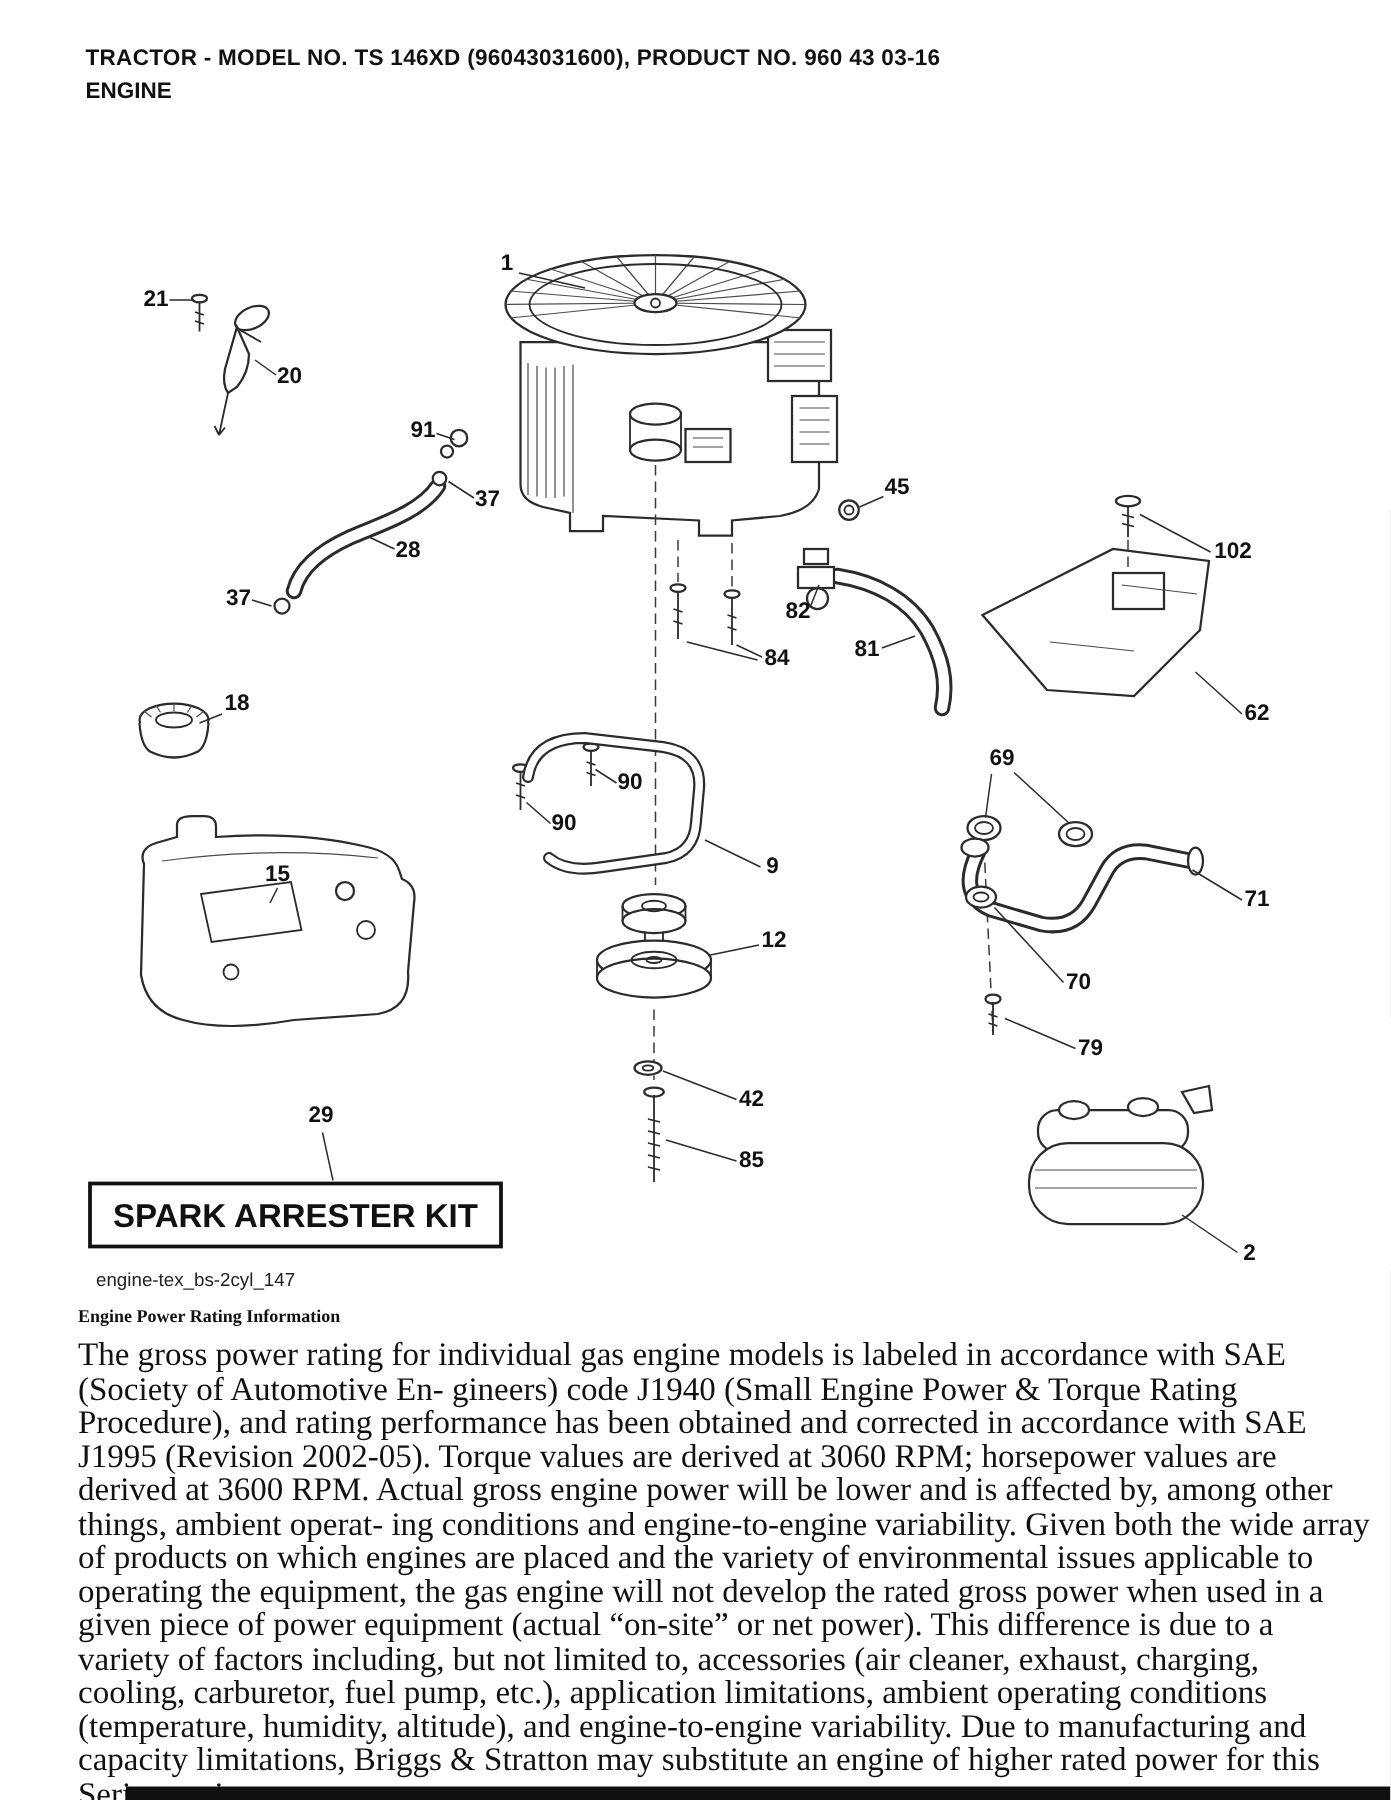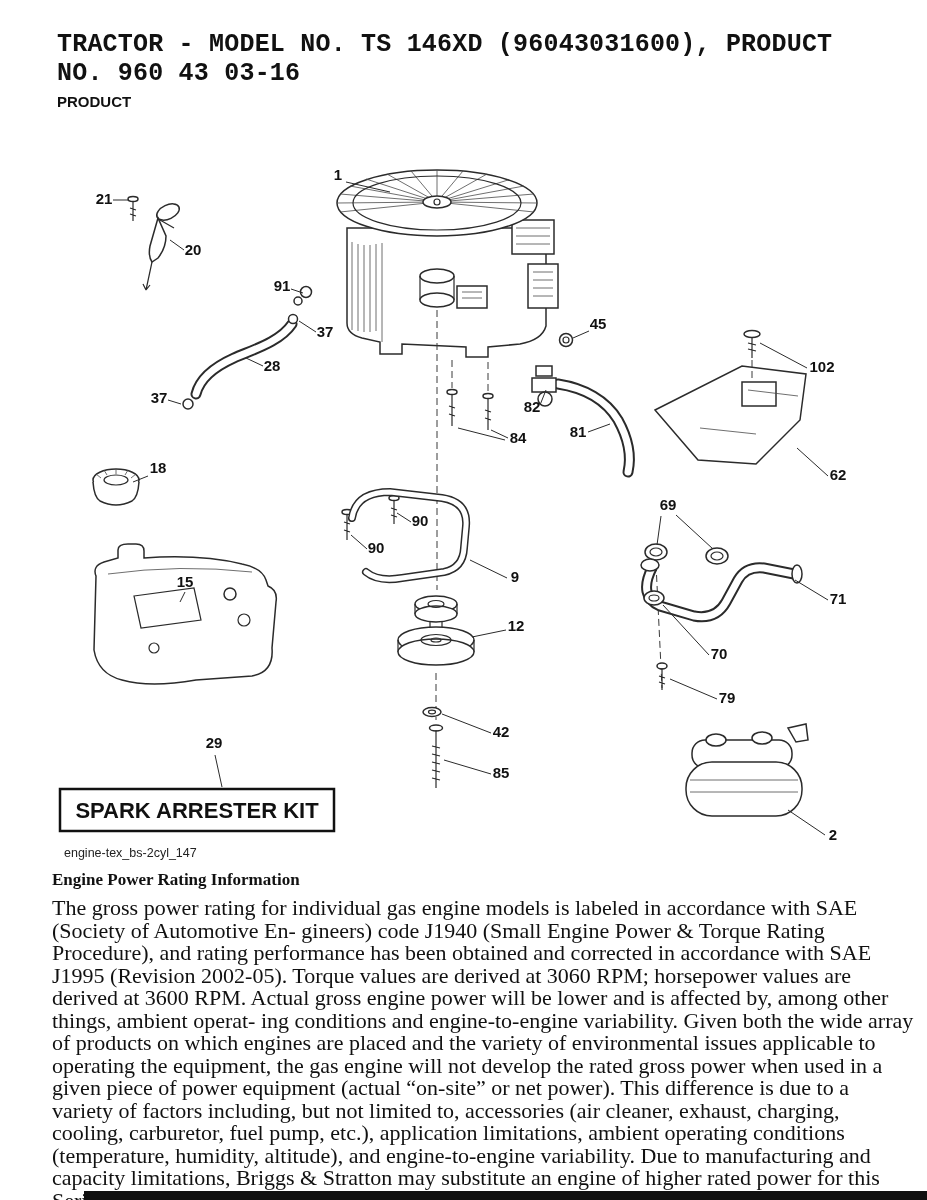--- a/index.html
+++ b/index.html
@@ -1,49 +1,49 @@
 <!DOCTYPE html>
 <html><head>
 <meta charset="utf-8">
 <style>
   html,body{margin:0;padding:0;background:#e8e8e8;}
   .page{position:relative;width:927px;height:1200px;background:#ffffff;overflow:hidden;
         font-family:"Liberation Sans",sans-serif;color:#111;margin:0 auto;}
   .header{position:absolute;left:57px;top:30px;width:830px;}
-  .title{font-size:25px;font-weight:bold;letter-spacing:.2px;font-family:Liberation Mono, monospace;}
+  .title{font-size:15px;font-weight:bold;letter-spacing:.2px;}
   .section-label{font-size:15px;font-weight:bold;margin-top:5px;}
   .diagram{position:absolute;left:0;top:128px;width:927px;height:742px;}
   .diagram svg{display:block;width:927px;height:742px;}
 
   .ol{fill:#ffffff;stroke:#2b2b2b;stroke-width:1.5;}
   .ln{fill:none;stroke:#2b2b2b;stroke-width:1.2;}
   .thin{fill:none;stroke:#4a4a4a;stroke-width:.8;}
   .leader{fill:none;stroke:#2b2b2b;stroke-width:1;}
   .dash{fill:none;stroke:#3a3a3a;stroke-width:1;stroke-dasharray:7 4;}
   .tubeO{fill:none;stroke:#2b2b2b;stroke-width:11;stroke-linecap:round;}
   .tubeI{fill:none;stroke:#ffffff;stroke-width:7;stroke-linecap:round;}
   .tubeOs{fill:none;stroke:#2b2b2b;stroke-width:8;stroke-linecap:round;}
   .tubeIs{fill:none;stroke:#ffffff;stroke-width:5;stroke-linecap:round;}
   text.callout{font-family:"Liberation Sans",sans-serif;font-size:15px;font-weight:bold;fill:#111;}
   text.kit-text{font-family:"Liberation Sans",sans-serif;font-size:22px;font-weight:bold;fill:#111;}
   text.file-text{font-family:"Liberation Sans",sans-serif;font-size:12.5px;fill:#222;}
 
   .info{position:absolute;left:52px;top:870px;width:862px;font-family:"Liberation Serif",serif;}
-  .info h2{font-size:17px;font-weight:bold;margin:0 0 7px 0;font-family:"Liberation Serif",serif;}
+  .info h2{font-size:12px;font-weight:bold;margin:0 0 7px 0;font-family:"Liberation Serif",serif;}
   .info p{font-size:22px;line-height:22.5px;margin:0;}
   .scan-bar{position:absolute;left:84px;right:0;bottom:0;height:9px;background:#101010;}
 </style>
 </head>
 <body>
 
 <div class="page">
 
   <div class="header">
     <div class="title">TRACTOR - MODEL NO. TS 146XD (96043031600), PRODUCT NO. 960 43 03-16</div>
-    <div class="section-label">PRODUCT</div>
+    <div class="section-label">ENGINE</div>
   </div>
 
   <div class="diagram">
     <svg viewBox="0 0 927 742" aria-hidden="true">
 
       <g>
 
         <path class="ol" d="M347,100 L347,195 Q347,206 362,210 L380,214 L380,226 L402,226 L402,216 L466,219 L466,229 L488,229 L488,219 L520,216 Q542,212 546,198 L546,100 Z"></path>
 
         <path class="thin" d="M352,114 L352,202 M358,116 L358,203 M364,117 L364,204 M370,117 L370,204 M376,116 L376,203 M382,115 L382,214"></path>

